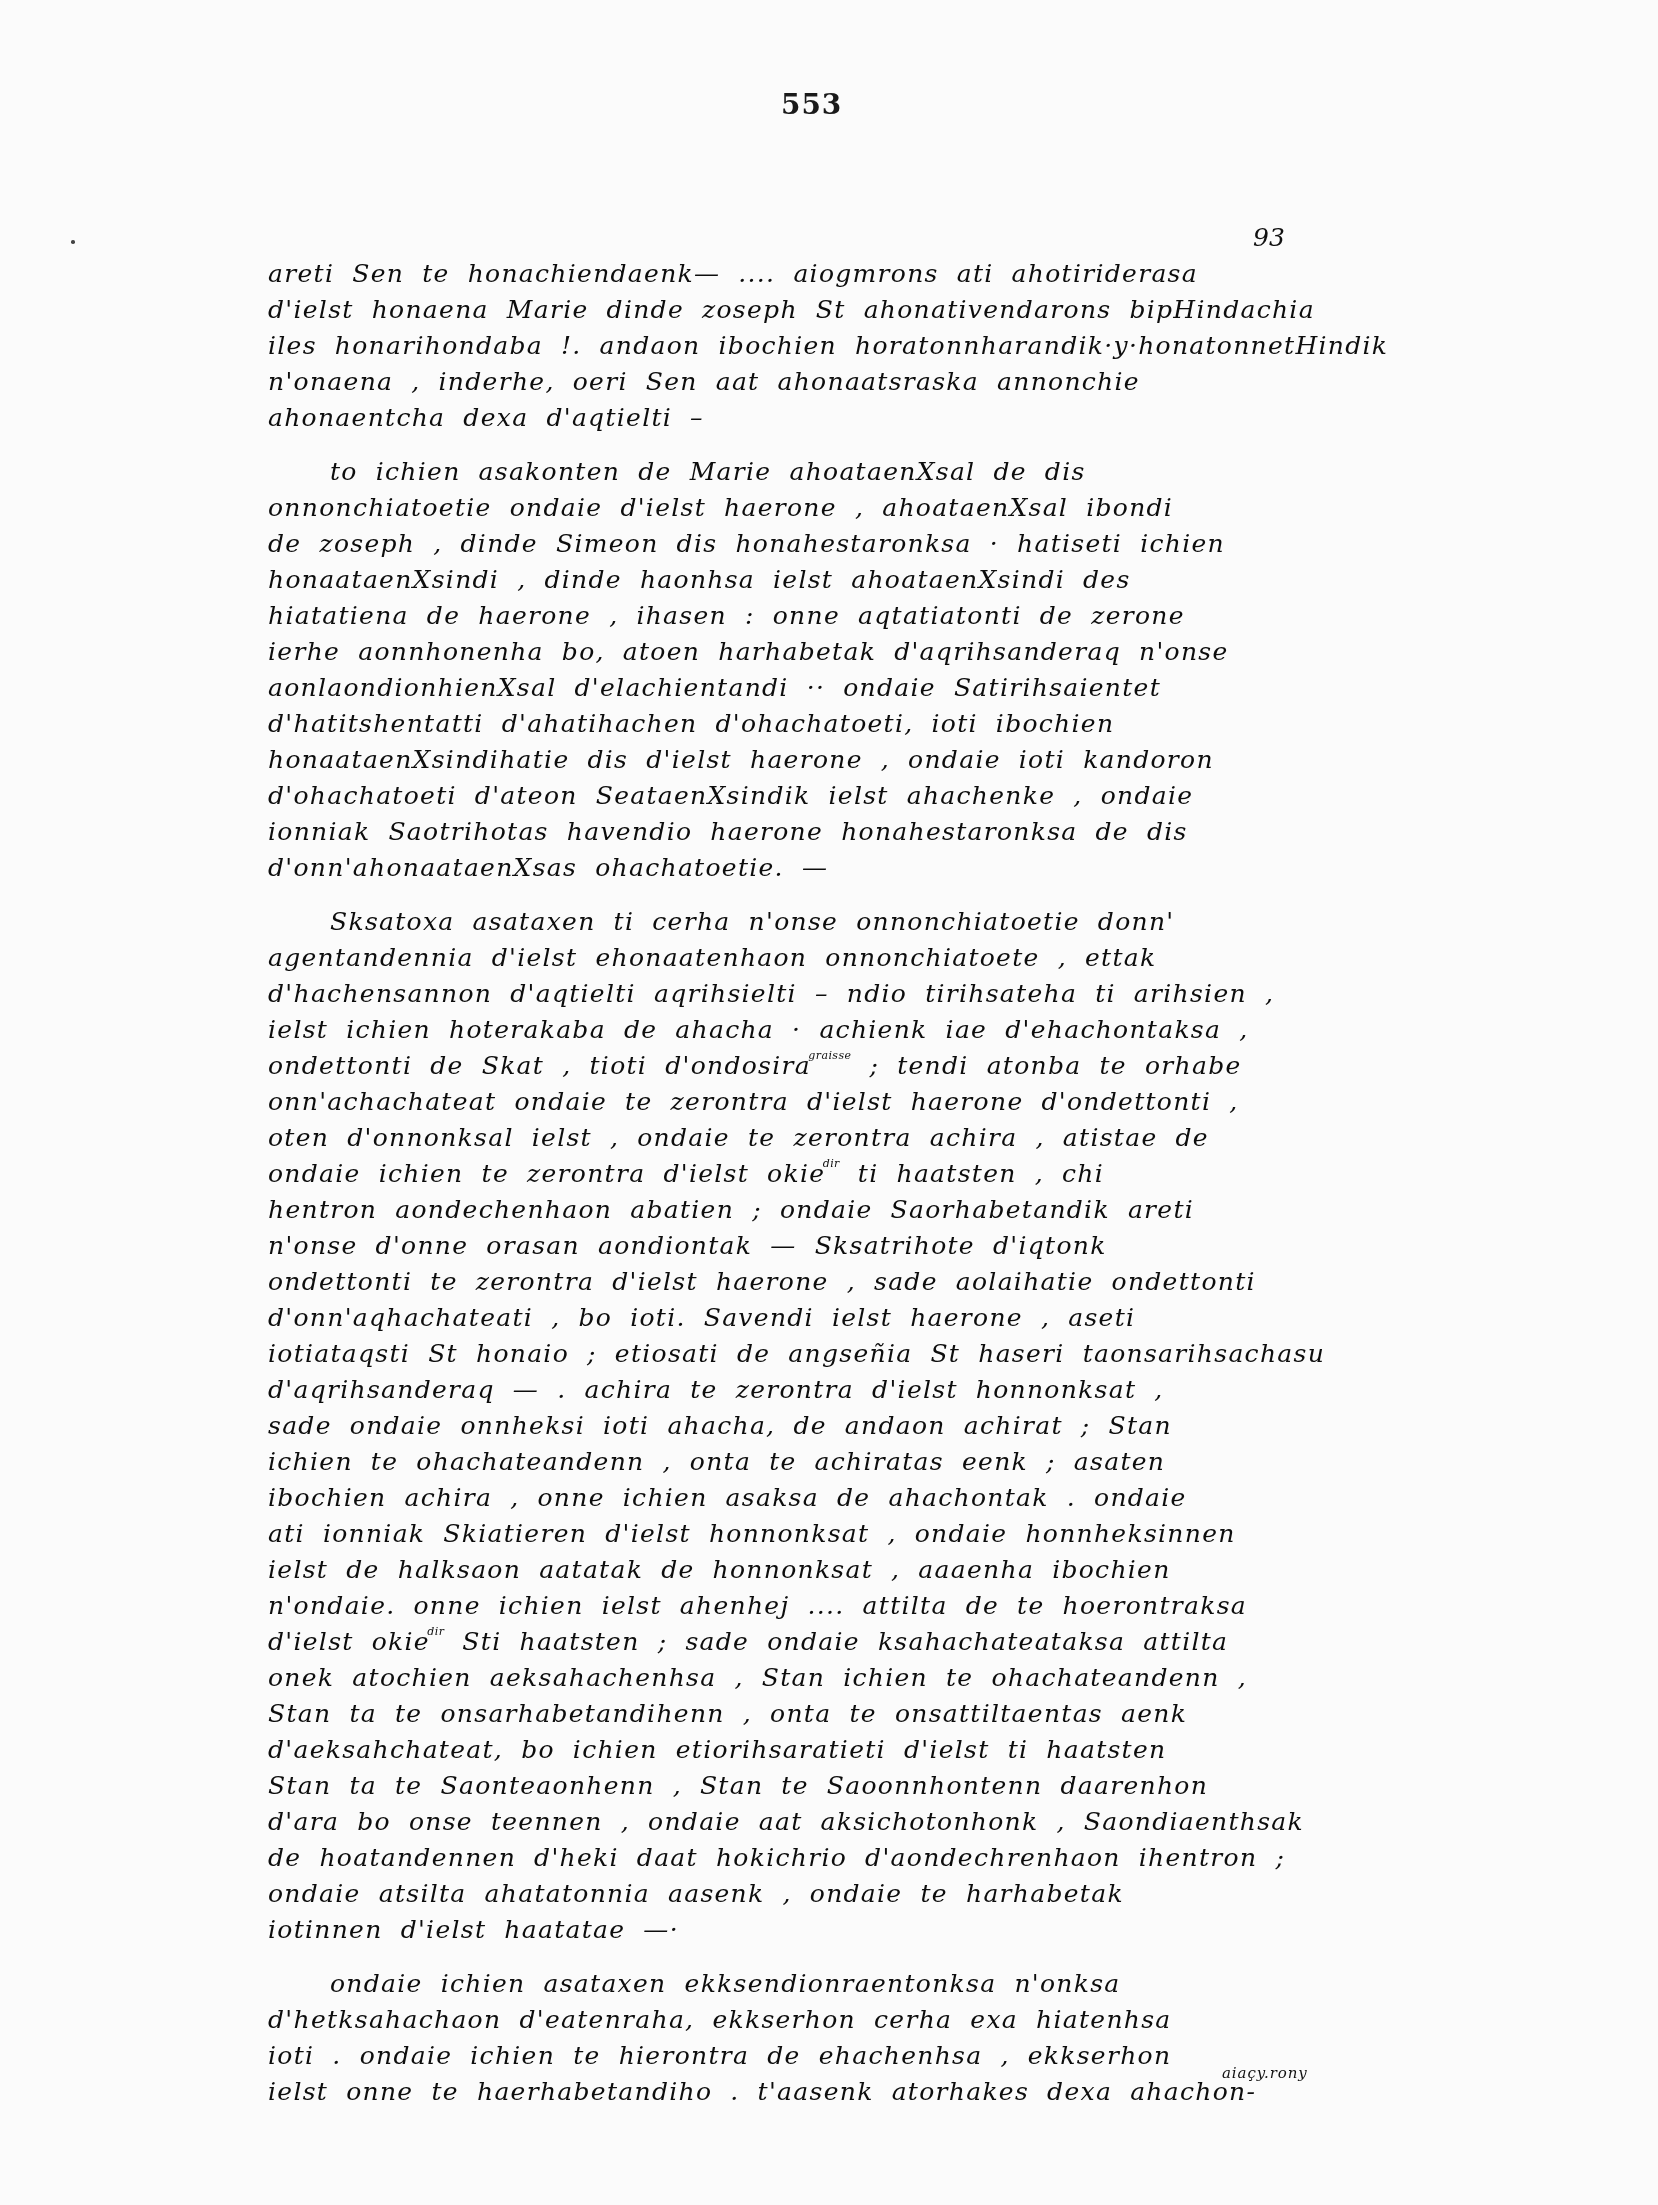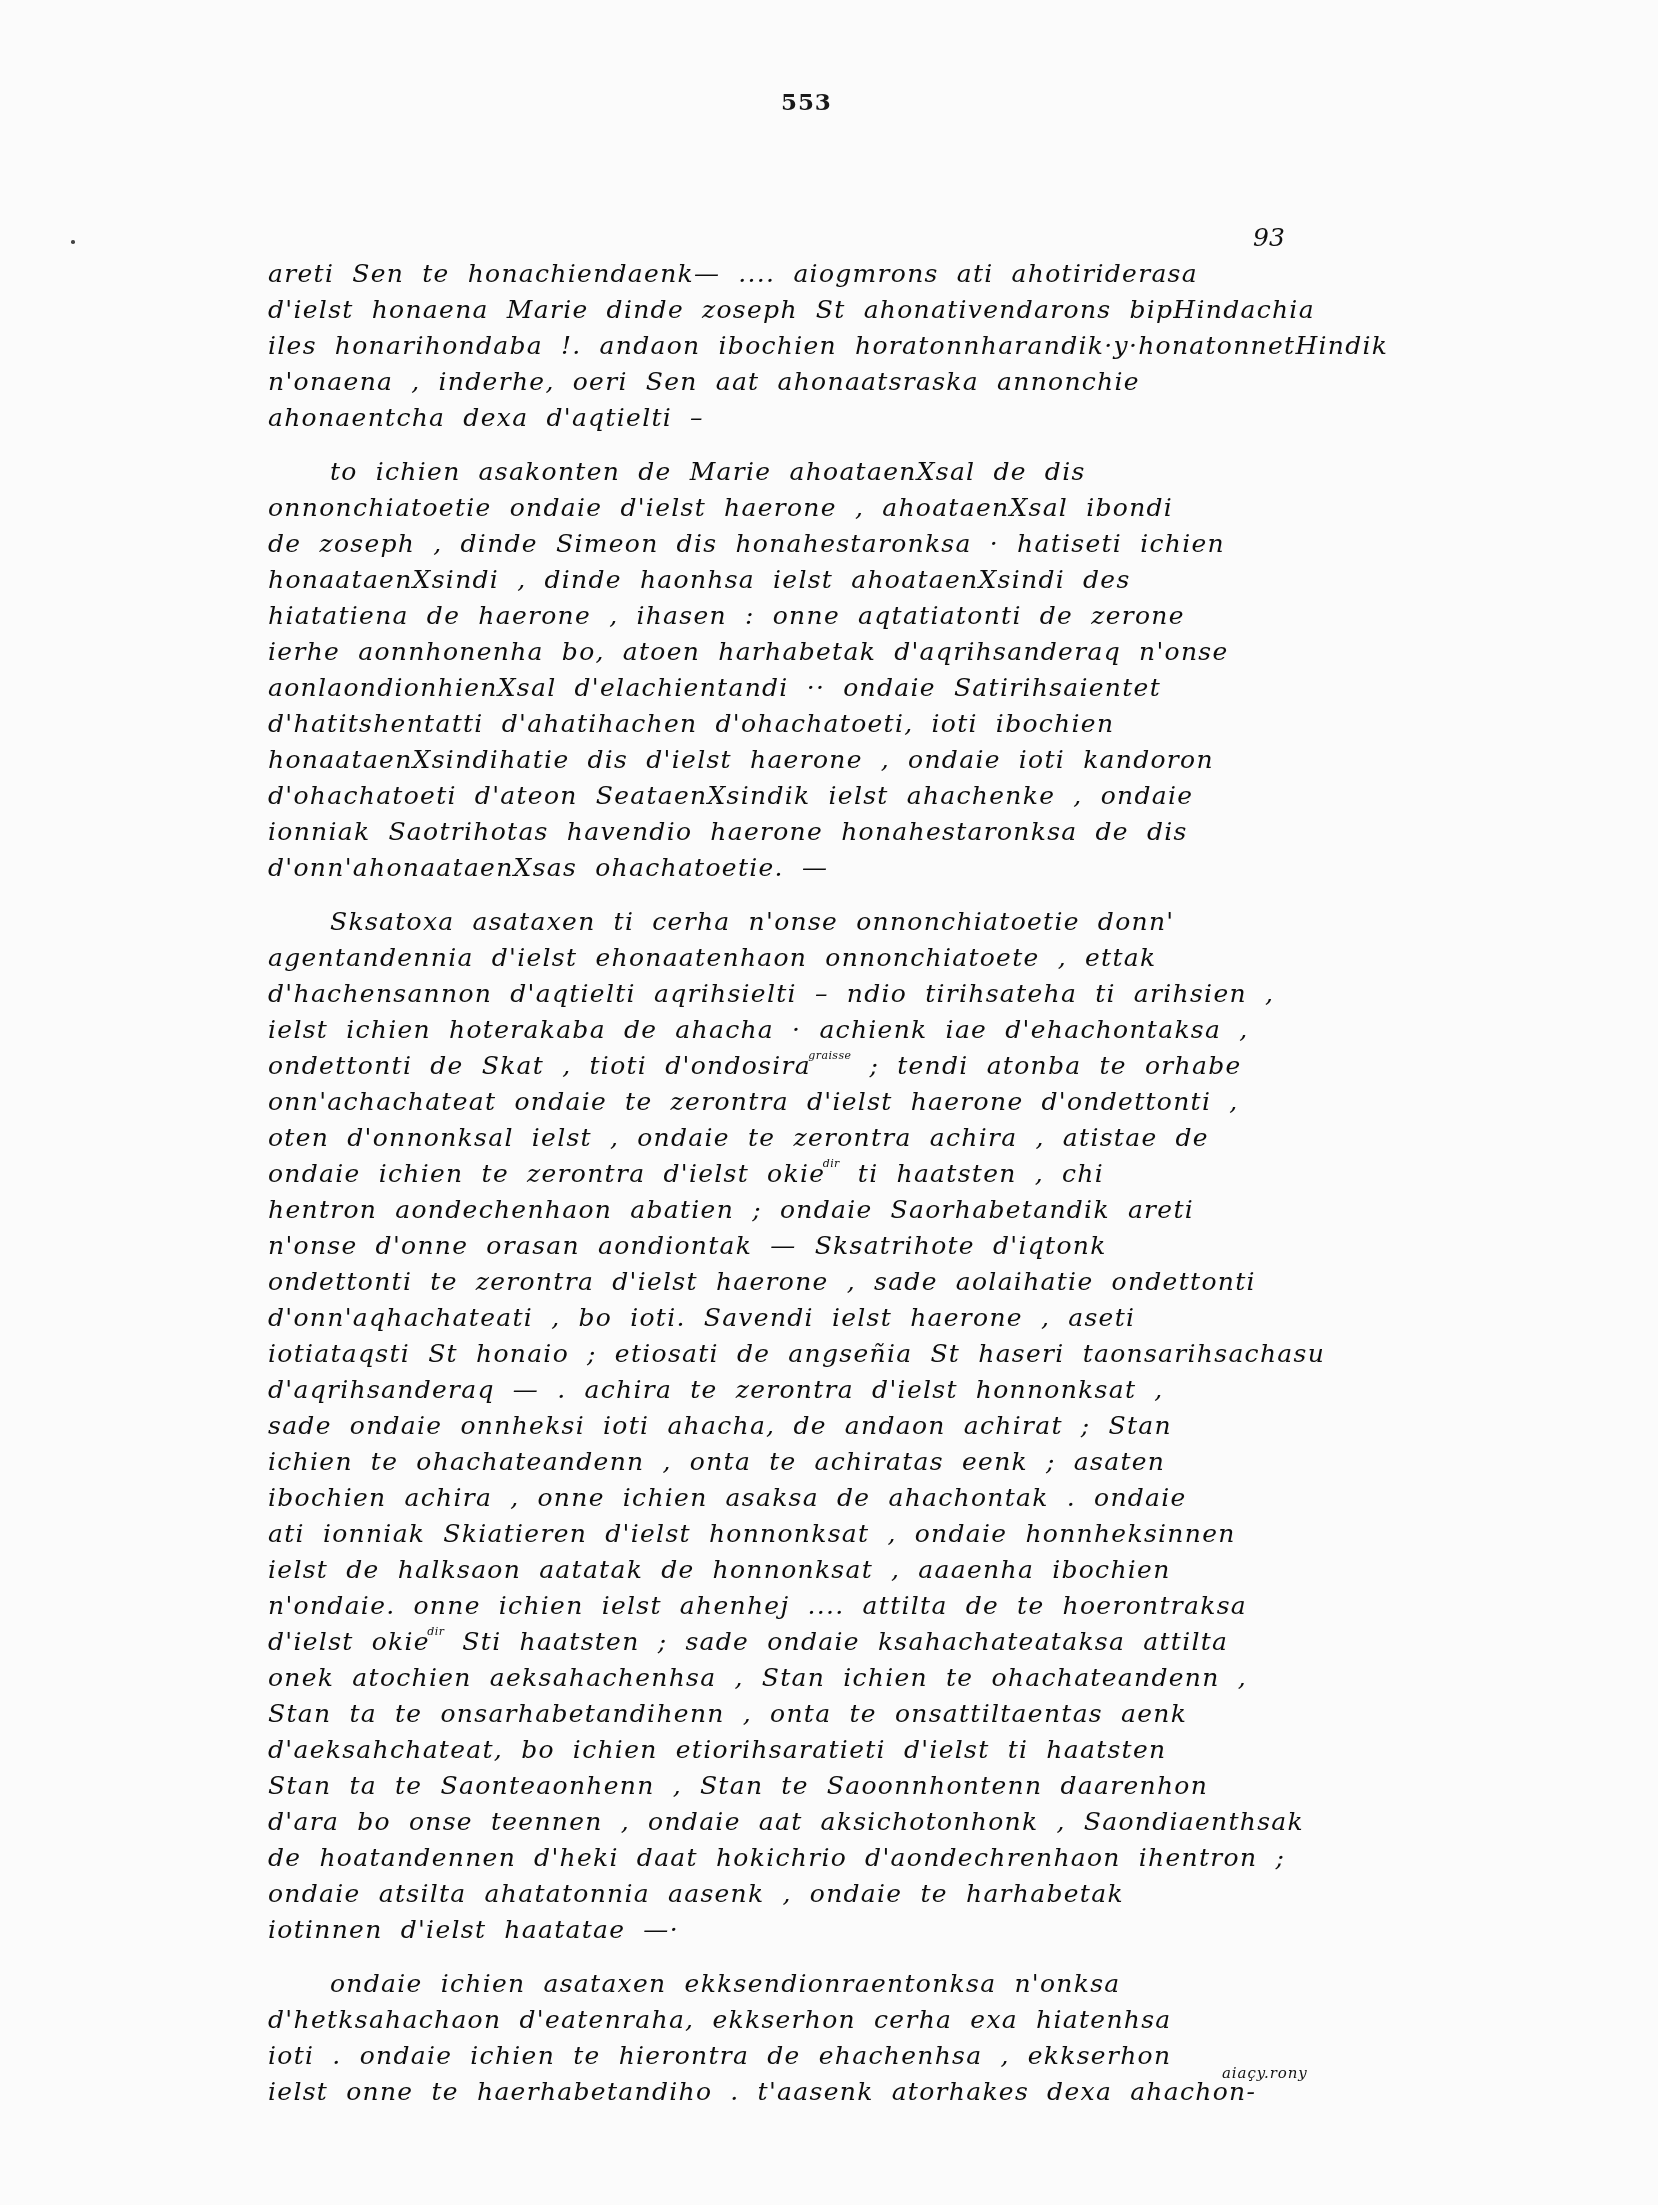--- a/index.html
+++ b/index.html
@@ -9,21 +9,21 @@
       background: #fbfbfb;
       position: relative;
       overflow: hidden;
       color: #111;
     }
     .page-number {
       position: absolute;
       left: 781px;
       top: 88px;
       font-family: "DejaVu Serif", serif;
-      font-size: 23px;
+      font-size: 28px;
       font-weight: bold;
       letter-spacing: 0.9px;
       color: #1a1a1a;
     }
     .ms-folio {
       position: absolute;
       left: 1253px;
       top: 223px;
       font-family: "DejaVu Serif", serif;
       font-style: italic;

